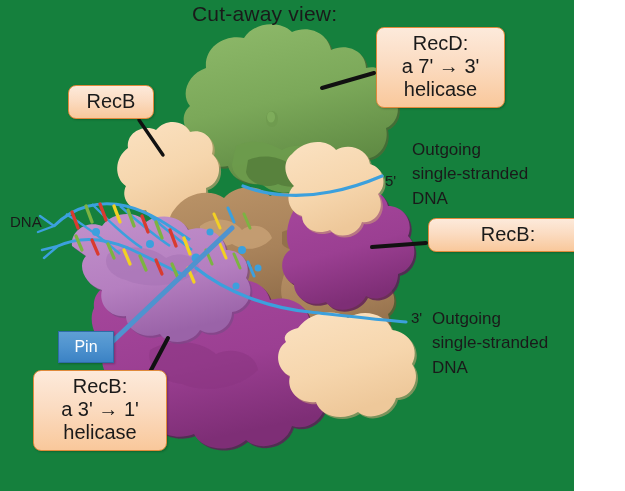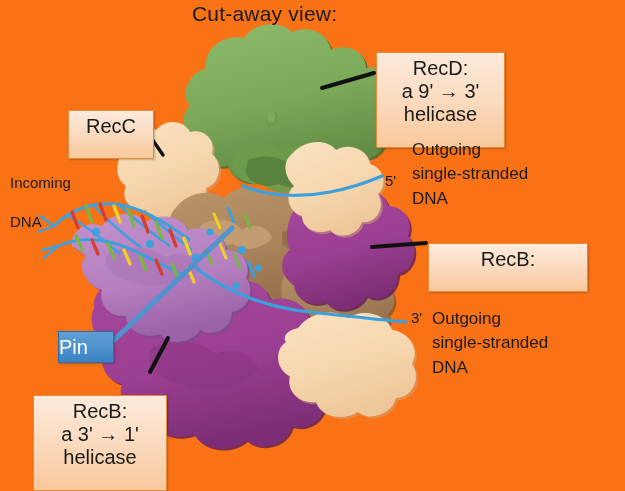--- a/index.html
+++ b/index.html
@@ -2,23 +2,23 @@
 <html><head>
 <meta charset="utf-8">
 <style>
   html, body {
     margin: 0;
     padding: 0;
     background: #ffffff;
   }
   #slide {
     position: relative;
-    width: 625px;
+    width: 574px;
     height: 491px;
-    background: #f97316;
+    background: #15803d;
     overflow: hidden;
     font-family: "Liberation Sans", sans-serif;
   }
 
   
   .title {
     position: absolute;
     left: 192px;
     top: 2px;
     font-size: 21px;
@@ -34,50 +34,50 @@
     top: 0;
     width: 625px;
     height: 491px;
   }
 
   
   .callout {
     position: absolute;
     box-sizing: border-box;
     border: 1px solid #e08a3c;
-    border-radius: 1px;
+    border-radius: 8px;
     background: linear-gradient(to bottom, #fdeadb 0%, #fbdcc2 45%, #f9c89b 100%);
     color: #1a1a1a;
     text-align: center;
     line-height: 1.16;
-    padding: 4px 8px 20px 8px;
+    padding: 4px 8px 5px 8px;
     box-shadow: 1px 1px 2px rgba(0,0,0,0.22);
     font-size: 20px;
-    margin-top: 25px;
   }
   .callout .ln { display: block; white-space: nowrap; }
 
   #callout-recd { left: 376px; top: 27px;  width: 129px; }
   #callout-recc { left: 68px;  top: 85px;  width: 86px; }
   #callout-recb-nuclease { left: 428px; top: 218px; width: 160px; }
   #callout-recb-helicase { left: 33px;  top: 370px; width: 134px; }
 
   
   #pin-label {
     position: absolute;
     left: 58px;
     top: 331px;
     width: 56px;
     height: 32px;
     box-sizing: border-box;
     border: 1px solid #2f6ca8;
     background: linear-gradient(to bottom, #5f9fd4 0%, #4f93cf 48%, #3b82c4 100%);
     color: #ffffff;
-    font-size: 20px;
+    font-size: 16px;
     line-height: 30px;
+    text-align: center;
     box-shadow: 1px 1px 2px rgba(0,0,0,0.25);
   }
 
   
   .annot {
     position: absolute;
     color: #1a1a1a;
     font-size: 15px;
     line-height: 1.42;
     white-space: nowrap;
@@ -345,41 +345,40 @@
       <line x1="139" y1="120" x2="163" y2="155" stroke-width="3.4"></line>
       <line x1="426" y1="243" x2="372" y2="247" stroke-width="4"></line>
       <line x1="150" y1="372" x2="168" y2="338" stroke-width="4"></line>
     </g>
   </svg>
 
   <div class="title">Cut-away view:</div>
 
   <div class="callout" id="callout-recd">
     <span class="ln">RecD:</span>
-    <span class="ln">a 9' → 3'</span>
+    <span class="ln">a 7' → 3'</span>
     <span class="ln">helicase</span>
   </div>
 
   <div class="callout" id="callout-recc">
-    <span class="ln">RecC</span>
+    <span class="ln">RecB</span>
   </div>
 
   <div class="callout" id="callout-recb-nuclease">
     <span class="ln">RecB:</span>
   </div>
 
   <div class="callout" id="callout-recb-helicase">
     <span class="ln">RecB:</span>
     <span class="ln">a 3' → 1'</span>
     <span class="ln">helicase</span>
   </div>
 
   <div id="pin-label">Pin</div>
 
-  <div class="annot" id="annot-incoming">Incoming</div>
   <div class="annot" id="annot-dna">DNA</div>
 
   <div class="tick" id="tick-5prime">5'</div>
   <div class="tick" id="tick-3prime">3'</div>
 
   <div class="annot" id="annot-out5">
     <div>Outgoing</div>
     <div>single-stranded</div>
     <div>DNA</div>
   </div>

